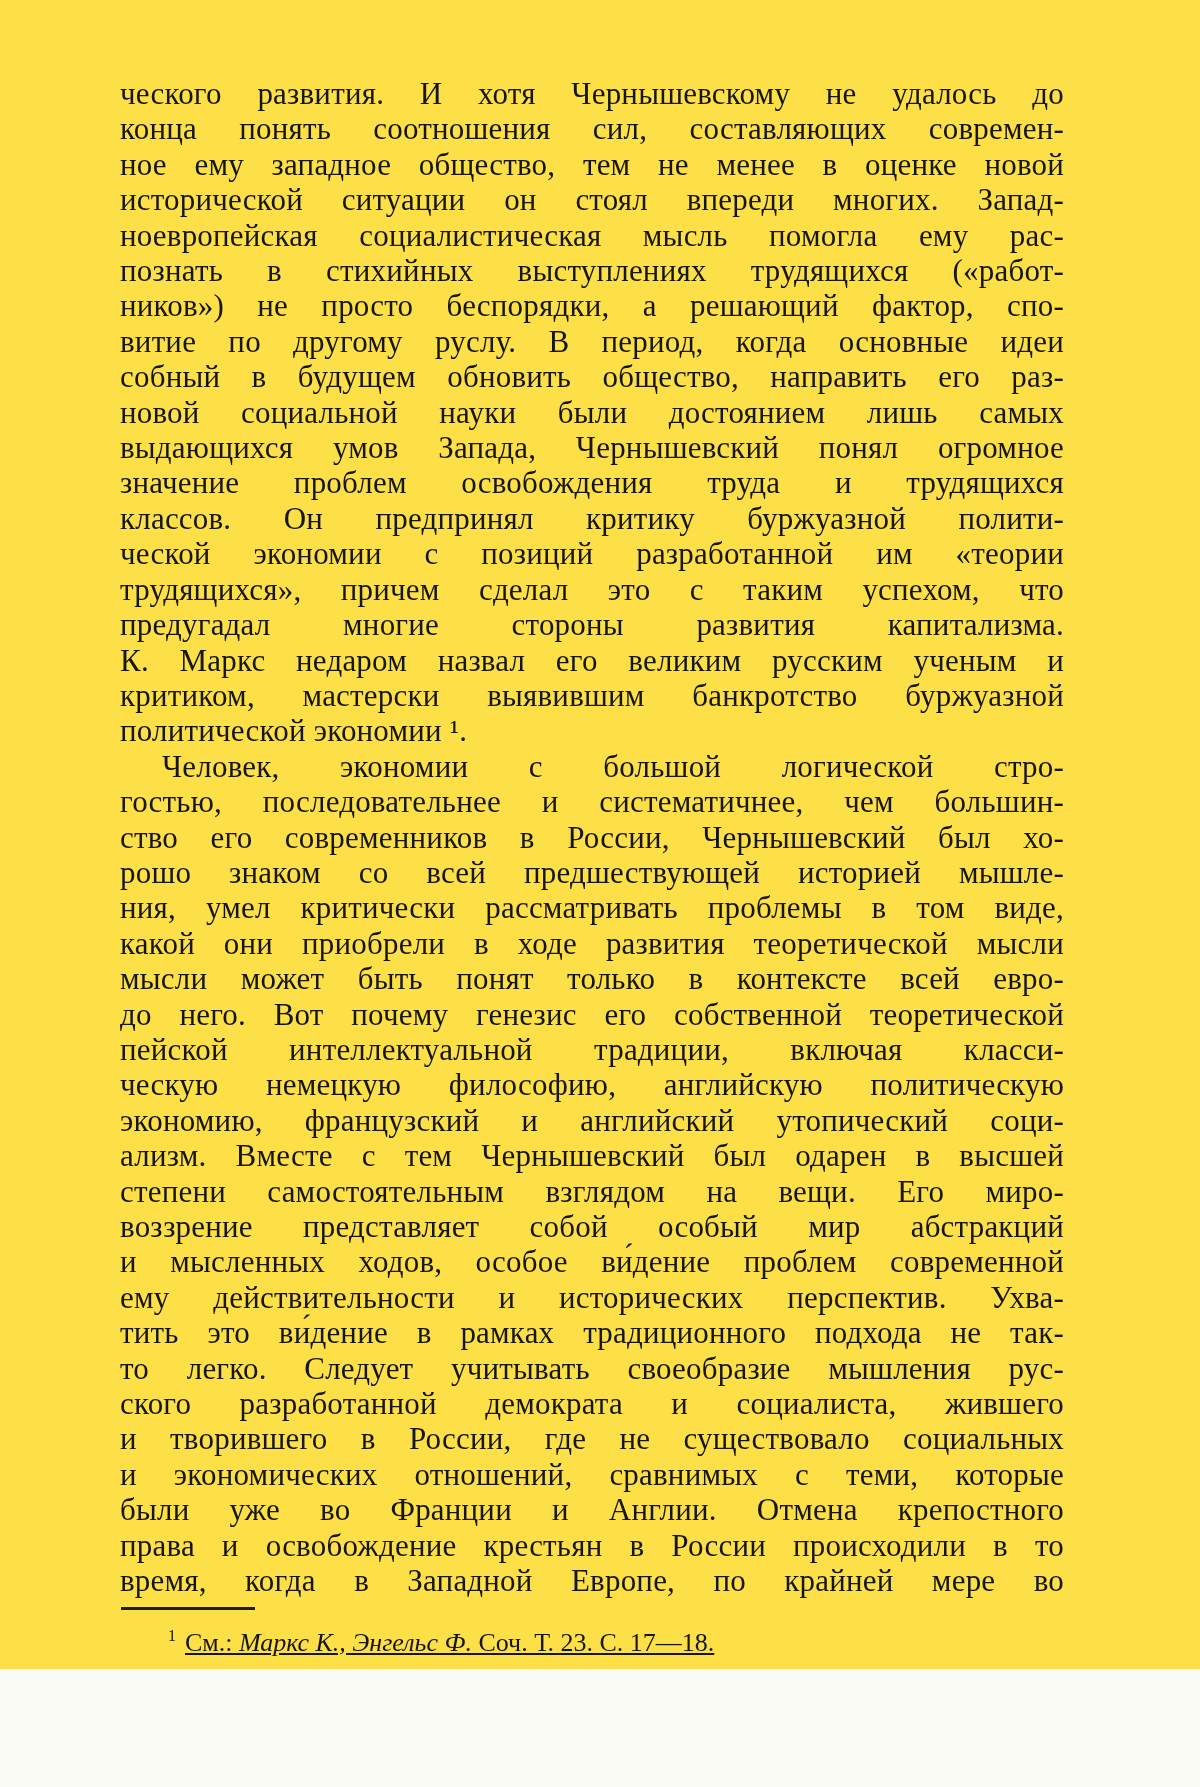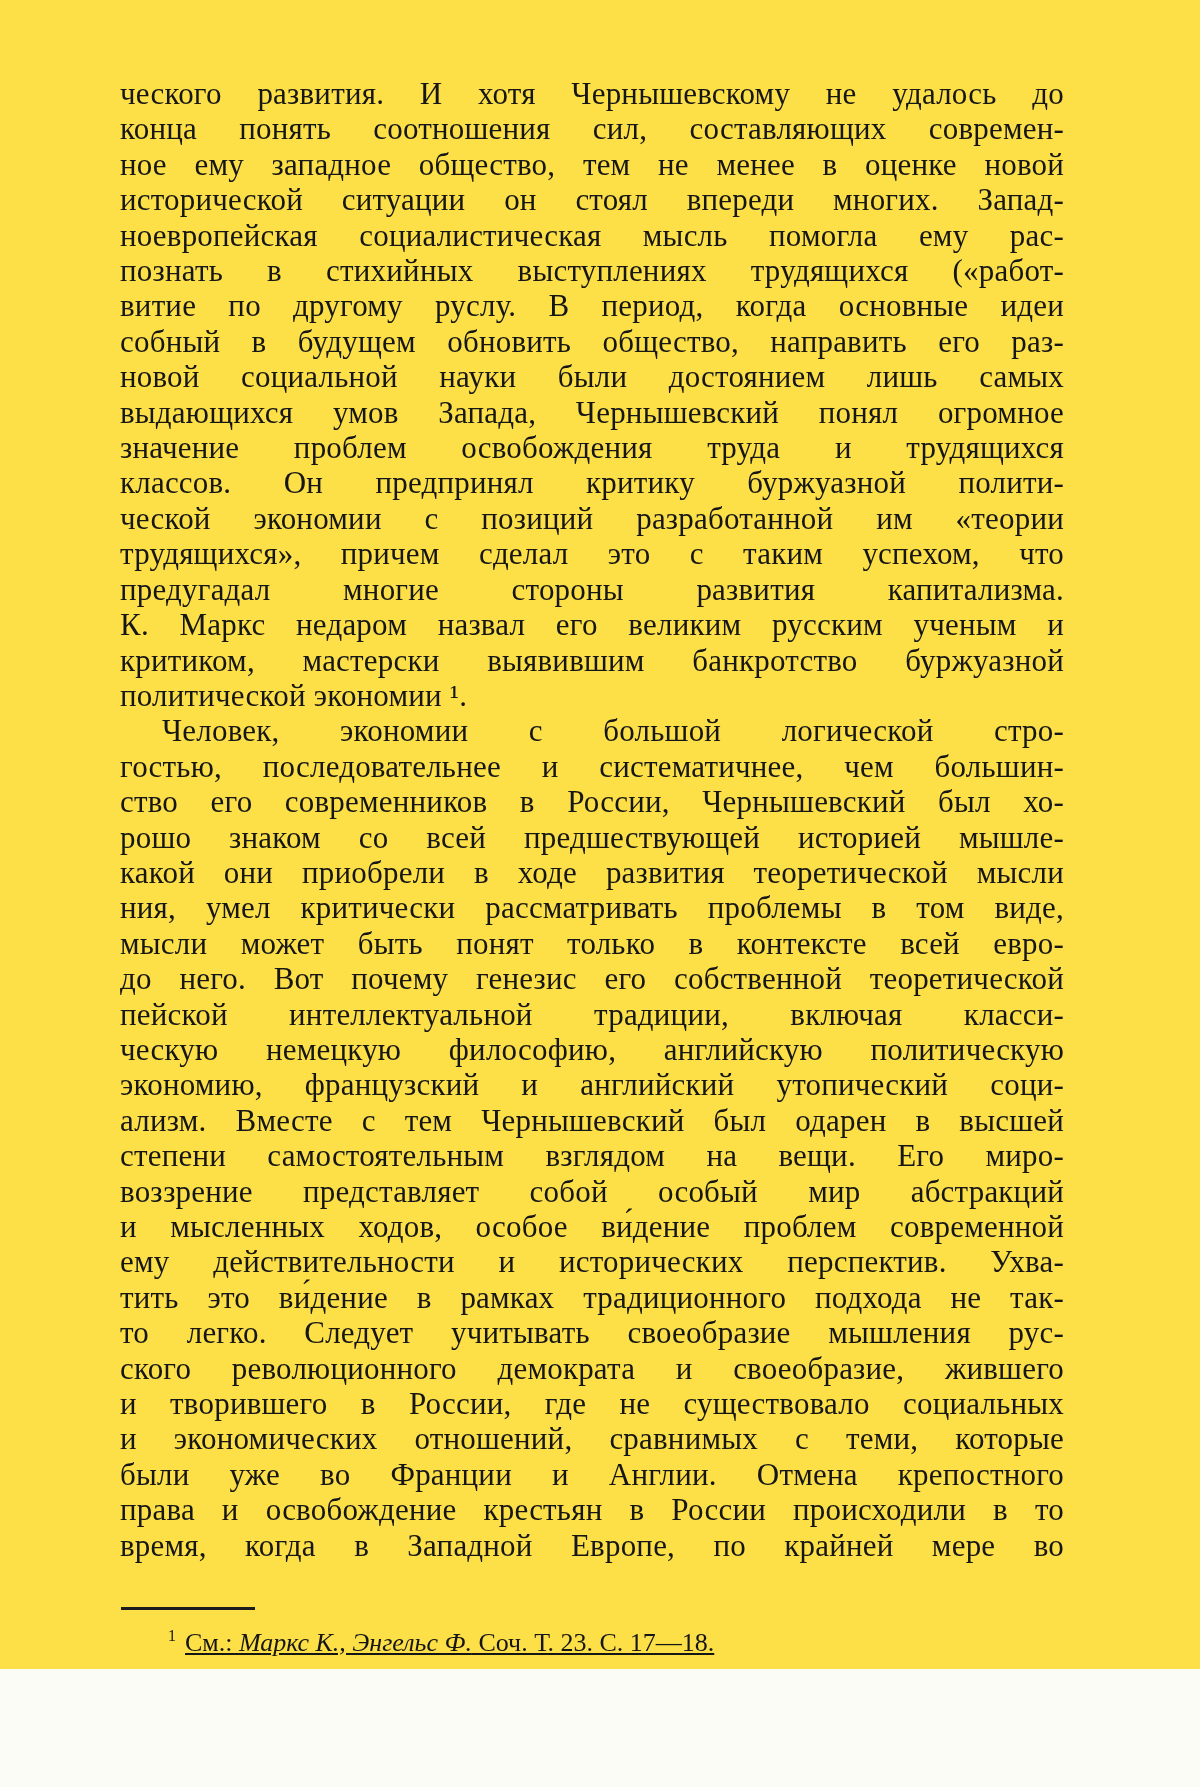--- a/index.html
+++ b/index.html
@@ -84,51 +84,52 @@
 
 <div class="page">
 
   <div class="text-block" id="text-block">
       <div class="line">ческого развития. И хотя Чернышевскому не удалось до</div>
       <div class="line">конца понять соотношения сил, составляющих современ-</div>
       <div class="line">ное ему западное общество, тем не менее в оценке новой</div>
       <div class="line">исторической ситуации он стоял впереди многих. Запад-</div>
       <div class="line">ноевропейская социалистическая мысль помогла ему рас-</div>
       <div class="line">познать в стихийных выступлениях трудящихся («работ-</div>
+      <div class="line">ников») не просто беспорядки, а решающий фактор, спо-</div>
       <div class="line">витие по другому руслу. В период, когда основные идеи</div>
       <div class="line">собный в будущем обновить общество, направить его раз-</div>
       <div class="line">новой социальной науки были достоянием лишь самых</div>
       <div class="line">выдающихся умов Запада, Чернышевский понял огромное</div>
       <div class="line">значение проблем освобождения труда и трудящихся</div>
       <div class="line">классов. Он предпринял критику буржуазной полити-</div>
       <div class="line">ческой экономии с позиций разработанной им «теории</div>
       <div class="line">трудящихся», причем сделал это с таким успехом, что</div>
       <div class="line">предугадал многие стороны развития капитализма.</div>
       <div class="line">К. Маркс недаром назвал его великим русским ученым и</div>
       <div class="line">критиком, мастерски выявившим банкротство буржуазной</div>
       <div class="line pend">политической экономии ¹.</div>
       <div class="line indent">Человек, экономии с большой логической стро-</div>
       <div class="line">гостью, последовательнее и систематичнее, чем большин-</div>
       <div class="line">ство его современников в России, Чернышевский был хо-</div>
       <div class="line">рошо знаком со всей предшествующей историей мышле-</div>
+      <div class="line">ния, умел критически рассматривать проблемы в том виде,</div>
       <div class="line">какой они приобрели в ходе развития теоретической мысли</div>
-      <div class="line">ния, умел критически рассматривать проблемы в том виде,</div>
       <div class="line">мысли может быть понят только в контексте всей евро-</div>
       <div class="line">до него. Вот почему генезис его собственной теоретической</div>
       <div class="line">пейской интеллектуальной традиции, включая класси-</div>
       <div class="line">ческую немецкую философию, английскую политическую</div>
       <div class="line">экономию, французский и английский утопический соци-</div>
       <div class="line">ализм. Вместе с тем Чернышевский был одарен в высшей</div>
       <div class="line">степени самостоятельным взглядом на вещи. Его миро-</div>
       <div class="line">воззрение представляет собой особый мир абстракций</div>
       <div class="line">и мысленных ходов, особое ви́дение проблем современной</div>
       <div class="line">ему действительности и исторических перспектив. Ухва-</div>
       <div class="line">тить это ви́дение в рамках традиционного подхода не так-</div>
       <div class="line">то легко. Следует учитывать своеобразие мышления рус-</div>
-      <div class="line">ского революционного демократа и своеобразие, жившего</div>
+      <div class="line">ского разработанной демократа и социалиста, жившего</div>
       <div class="line">и творившего в России, где не существовало социальных</div>
       <div class="line">и экономических отношений, сравнимых с теми, которые</div>
       <div class="line">были уже во Франции и Англии. Отмена крепостного</div>
       <div class="line">права и освобождение крестьян в России происходили в то</div>
       <div class="line">время, когда в Западной Европе, по крайней мере во</div>
     </div>
 
   <div class="fn-rule"></div>
 
   <div class="footnote"><span class="fn-marker">1</span><span>См.: </span><i>Маркс К., Энгельс Ф.</i><span> Соч. Т. 23. С. 17—18.</span></div>

